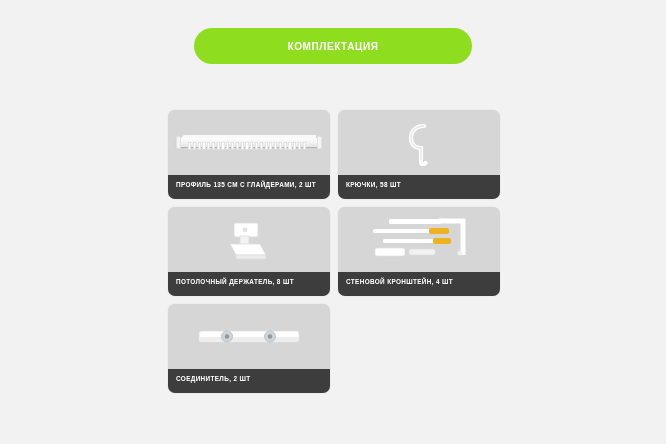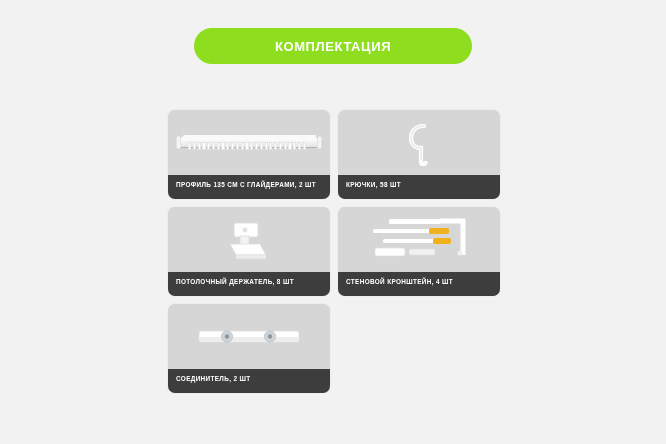--- a/index.html
+++ b/index.html
@@ -33,21 +33,21 @@
     border-radius: 18px;
     height: 36px;
     min-width: 210px;
     padding: 0 34px;
     display: flex;
     align-items: center;
     justify-content: center;
   }
   .title-pill span {
     color: #ffffff;
-    font-size: 13px;
+    font-size: 10px;
     font-weight: bold;
     letter-spacing: 0.6px;
     text-transform: uppercase;
   }
   .grid {
     position: absolute;
     left: 168px;
     top: 110px;
     width: 332px;
   }

